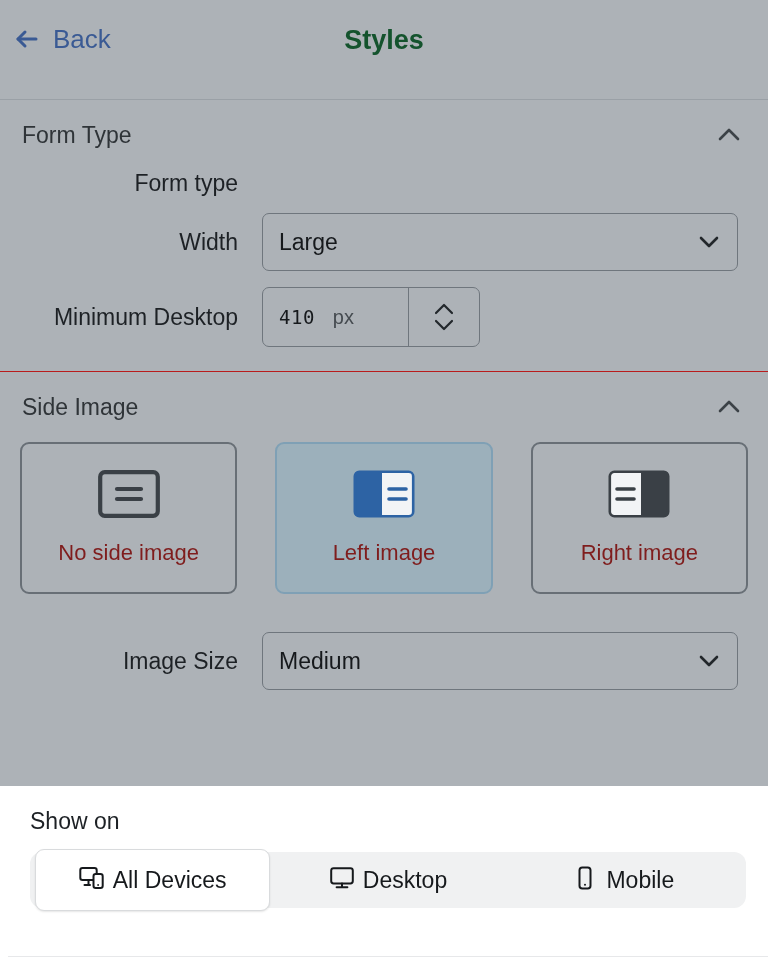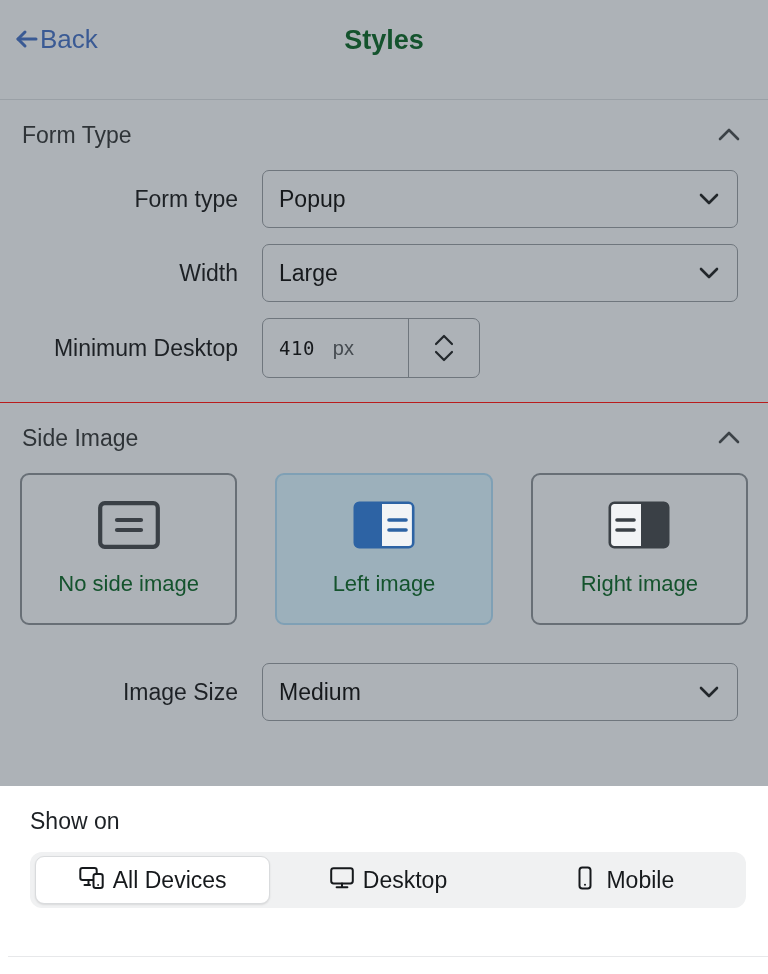--- a/index.html
+++ b/index.html
@@ -39,21 +39,21 @@
     height: 100px;
     box-sizing: border-box;
     border-bottom: 1px solid #9aa0a6;
   }
   .back-link {
     position: absolute;
     left: 14px;
     top: 26px;
     display: flex;
     align-items: flex-end;
-    gap: 0;
+    gap: 13px;
     color: #3a5a94;
     font-size: 26px;
     cursor: pointer;
     user-select: none;
   }
   .back-arrow {
     display: block;
     width: 26px;
     height: 26px;
   }
@@ -200,21 +200,21 @@
     gap: 18px;
     cursor: pointer;
     box-sizing: border-box;
   }
   .option-card.selected {
     background: #9cb0bb;
     border-color: #7fa0b5;
   }
   .option-card-label {
     font-size: 22px;
-    color: #14532d;
+    color: #7f1d1d;
   }
   .option-icon { display: block; }
 
   
   .bottom-panel {
     position: absolute;
     left: 8px;
     top: 786px;
     width: 768px;
     height: 188px;
@@ -236,21 +236,21 @@
     height: 56px;
     background: #f0f1f2;
     border-radius: 12px;
     display: flex;
     align-items: center;
     padding: 5px;
     box-sizing: border-box;
   }
   .segment {
     flex: 1;
-    height: 48px;
+    height: 62px;
     display: flex;
     align-items: center;
     justify-content: center;
     gap: 8px;
     border-radius: 9px;
     cursor: pointer;
     box-sizing: border-box;
     border: 1px solid transparent;
   }
   .segment.active {
@@ -298,28 +298,20 @@
         <span class="section-title">Form Type</span>
         <span class="section-chevron">
           <svg width="30" height="30" viewBox="0 0 30 30" fill="none">
             <path d="M6 19L15 10L24 19" stroke="#3c4247" stroke-width="2.6" stroke-linecap="round" stroke-linejoin="round"></path>
           </svg>
         </span>
       </div>
 
       <div class="field-row">
         <div class="field-label">Form type</div>
-        <div class="select-control">
-          <span class="select-value">Popup</span>
-          <span class="select-chevron">
-            <svg width="28" height="28" viewBox="0 0 28 28" fill="none">
-              <path d="M6 10L14 18L22 10" stroke="#22272b" stroke-width="2.6" stroke-linecap="round" stroke-linejoin="round"></path>
-            </svg>
-          </span>
-        </div>
       </div>
 
       <div class="field-row">
         <div class="field-label">Width</div>
         <div class="select-control">
           <span class="select-value">Large</span>
           <span class="select-chevron">
             <svg width="28" height="28" viewBox="0 0 28 28" fill="none">
               <path d="M6 10L14 18L22 10" stroke="#22272b" stroke-width="2.6" stroke-linecap="round" stroke-linejoin="round"></path>
             </svg>

